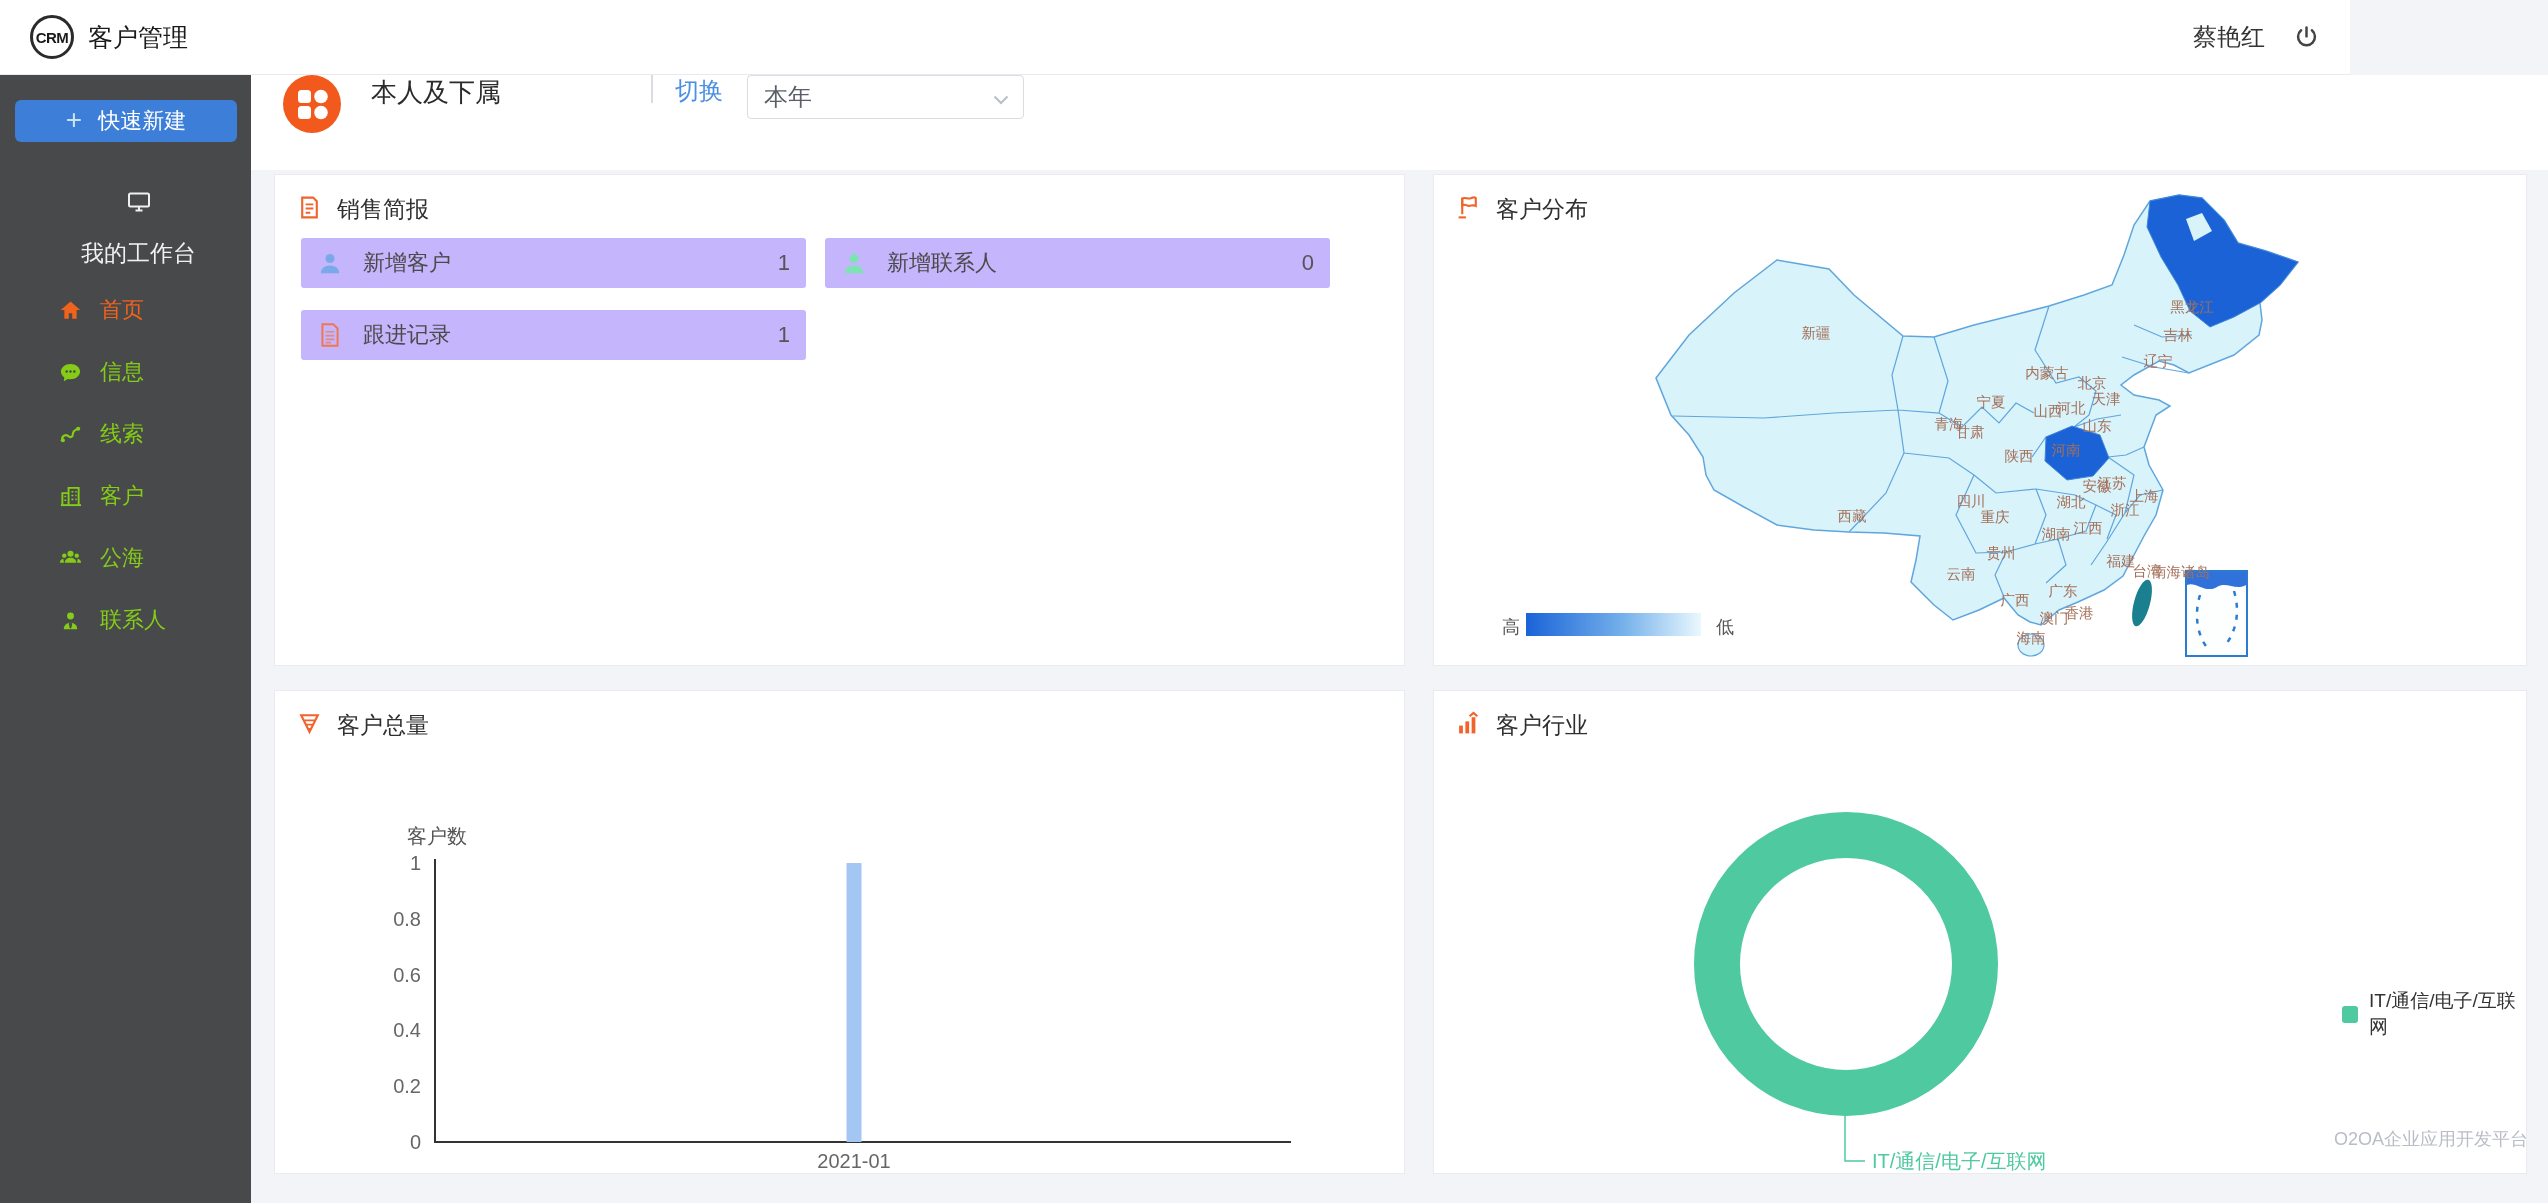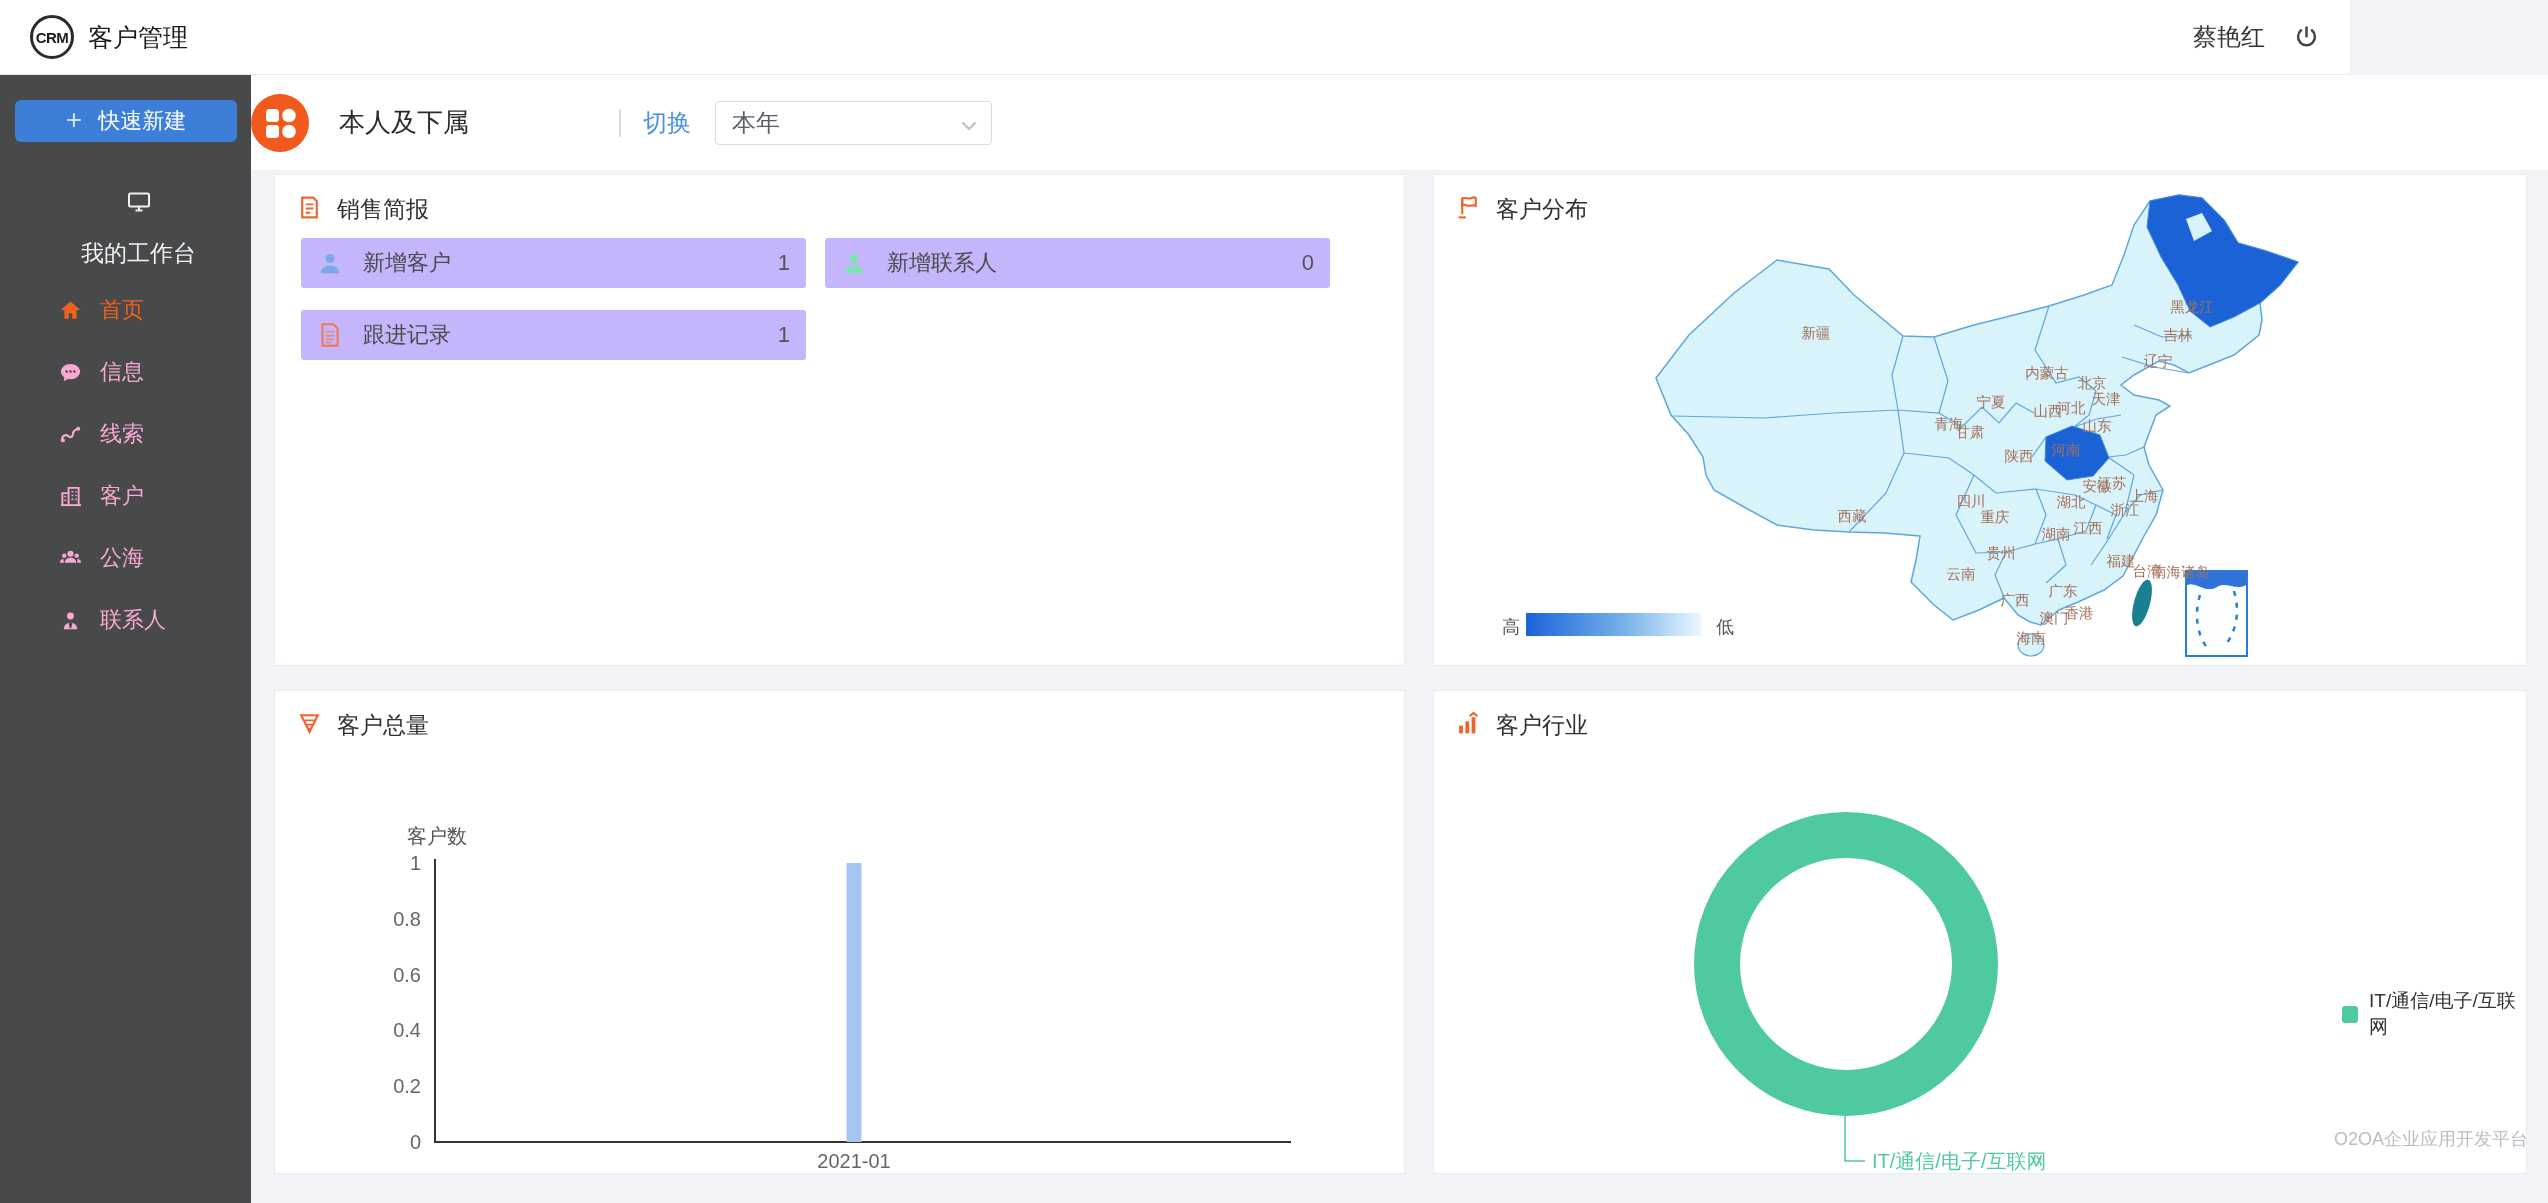--- a/index.html
+++ b/index.html
@@ -21,28 +21,28 @@
 
   
   .sidebar{ position:absolute; left:0; top:75px; width:251px; height:1128px; background:var(--sidebar-bg,#47494b); }
   .quick-create{ margin:25px 0 0 15px; width:222px; height:42px; background:var(--button-blue,#3d7fd8);
     border:none; border-radius:6px; color:#fff; font-size:22px; display:flex; align-items:center;
     justify-content:center; gap:16px; cursor:pointer; font-family:inherit; }
   .plus{ color:#cfe0f5; font-size:28px; font-weight:300; line-height:1; margin-top:-3px; }
   .workspace{ margin:48px 0 10px 26px; display:flex; align-items:center; gap:18px;
     color:#eef0f2; font-size:23px; cursor:pointer;flex-direction:column; }
   .menu-item{ display:flex; align-items:center; gap:18px; padding:16px 0 16px 58px;
-    color:#f9a8d4; font-size:22px; cursor:pointer; }
+    color:#84cc16; font-size:22px; cursor:pointer; }
   .menu-item.active{ color:var(--accent-orange,#f0631c); }
   .menu-item .mi-icon{ display:flex; width:24px; justify-content:center; }
 
   
   .content{ position:absolute; left:251px; top:75px; width:2297px; height:1128px; }
   .scope-bar{ position:absolute; left:0; top:0; width:100%; height:95px; background:#fff;
-    display:flex; align-items:center; }
+    display:flex; padding-left:32px; }
   .grid-badge{ margin-right:30px; display:flex; }
   .scope-label{ font-size:26px; color:#2b2b2b; }
   .vsep{ width:2px; height:28px; background:#d9dde3; margin-left:150px; margin-right:22px; }
   .switch{ color:var(--link-blue,#4a90e2); font-size:24px; margin-right:24px; cursor:pointer; text-decoration:none; }
   .select{ width:277px; height:44px; border:1px solid #d9dce3; border-radius:4px; background:#fff;
     display:flex; align-items:center; justify-content:space-between; padding:0 14px 0 16px;
     font-size:24px; color:#5a5e66; cursor:pointer; }
 
   .panel{ position:absolute; background:#fff; border:1px solid #e9ebf0; }
   .p1{ left:23px;   top:99px;  width:1131px; height:492px; }

